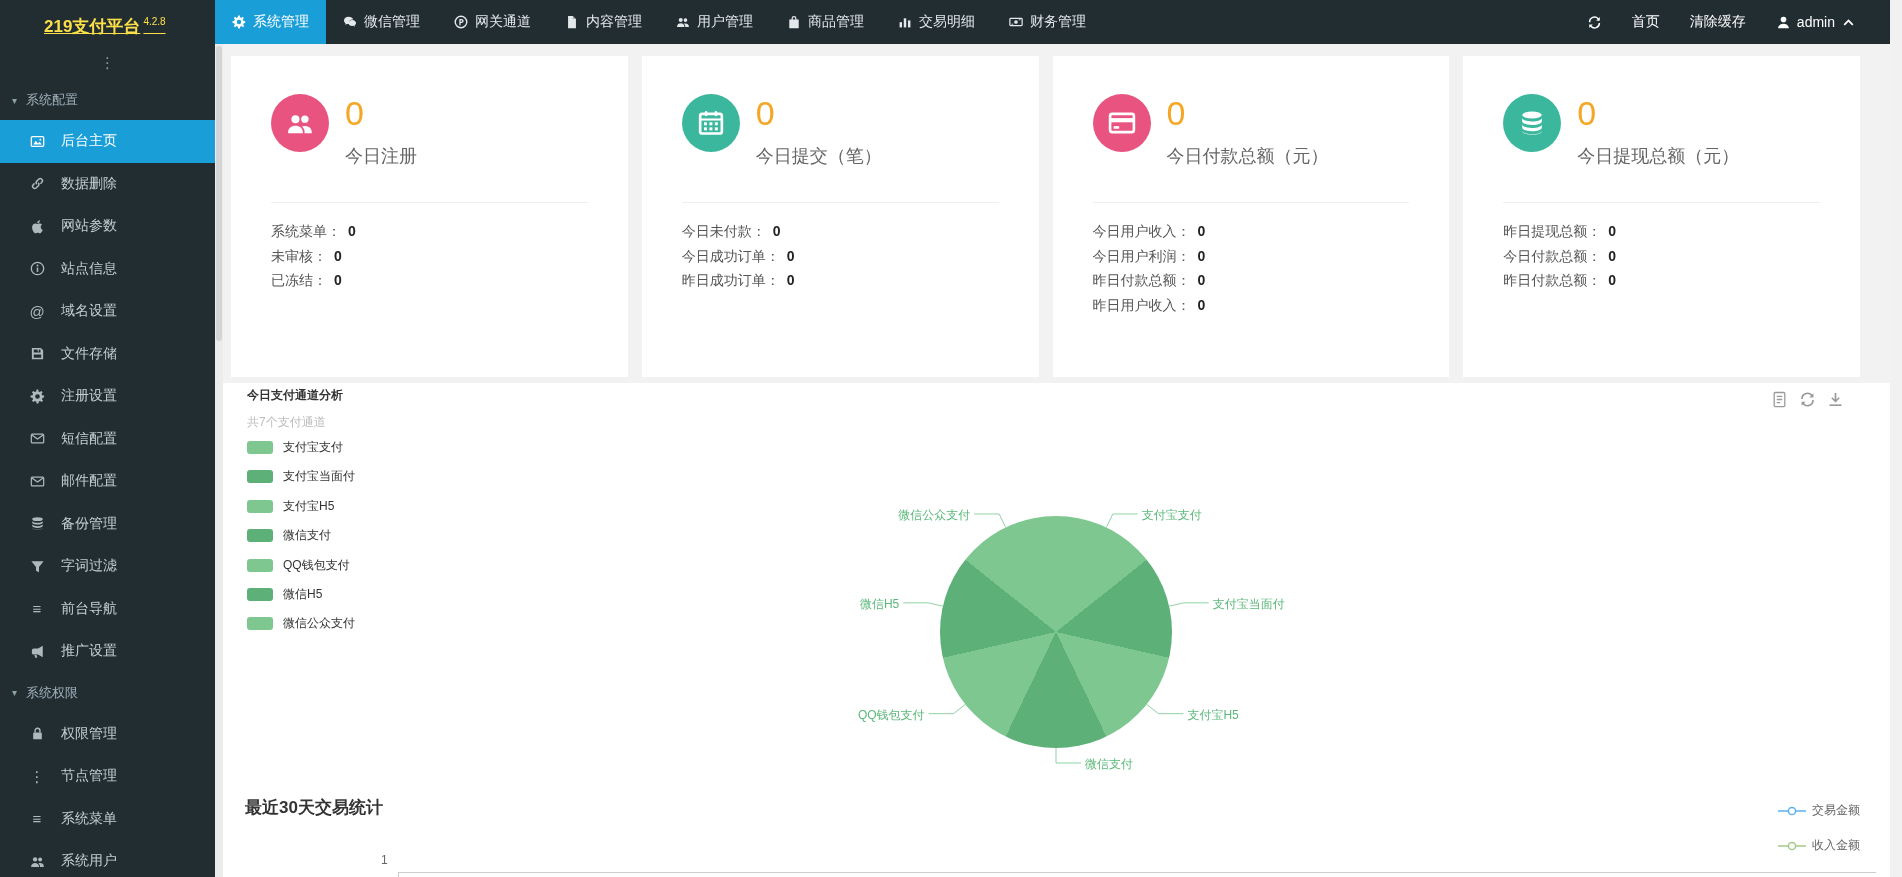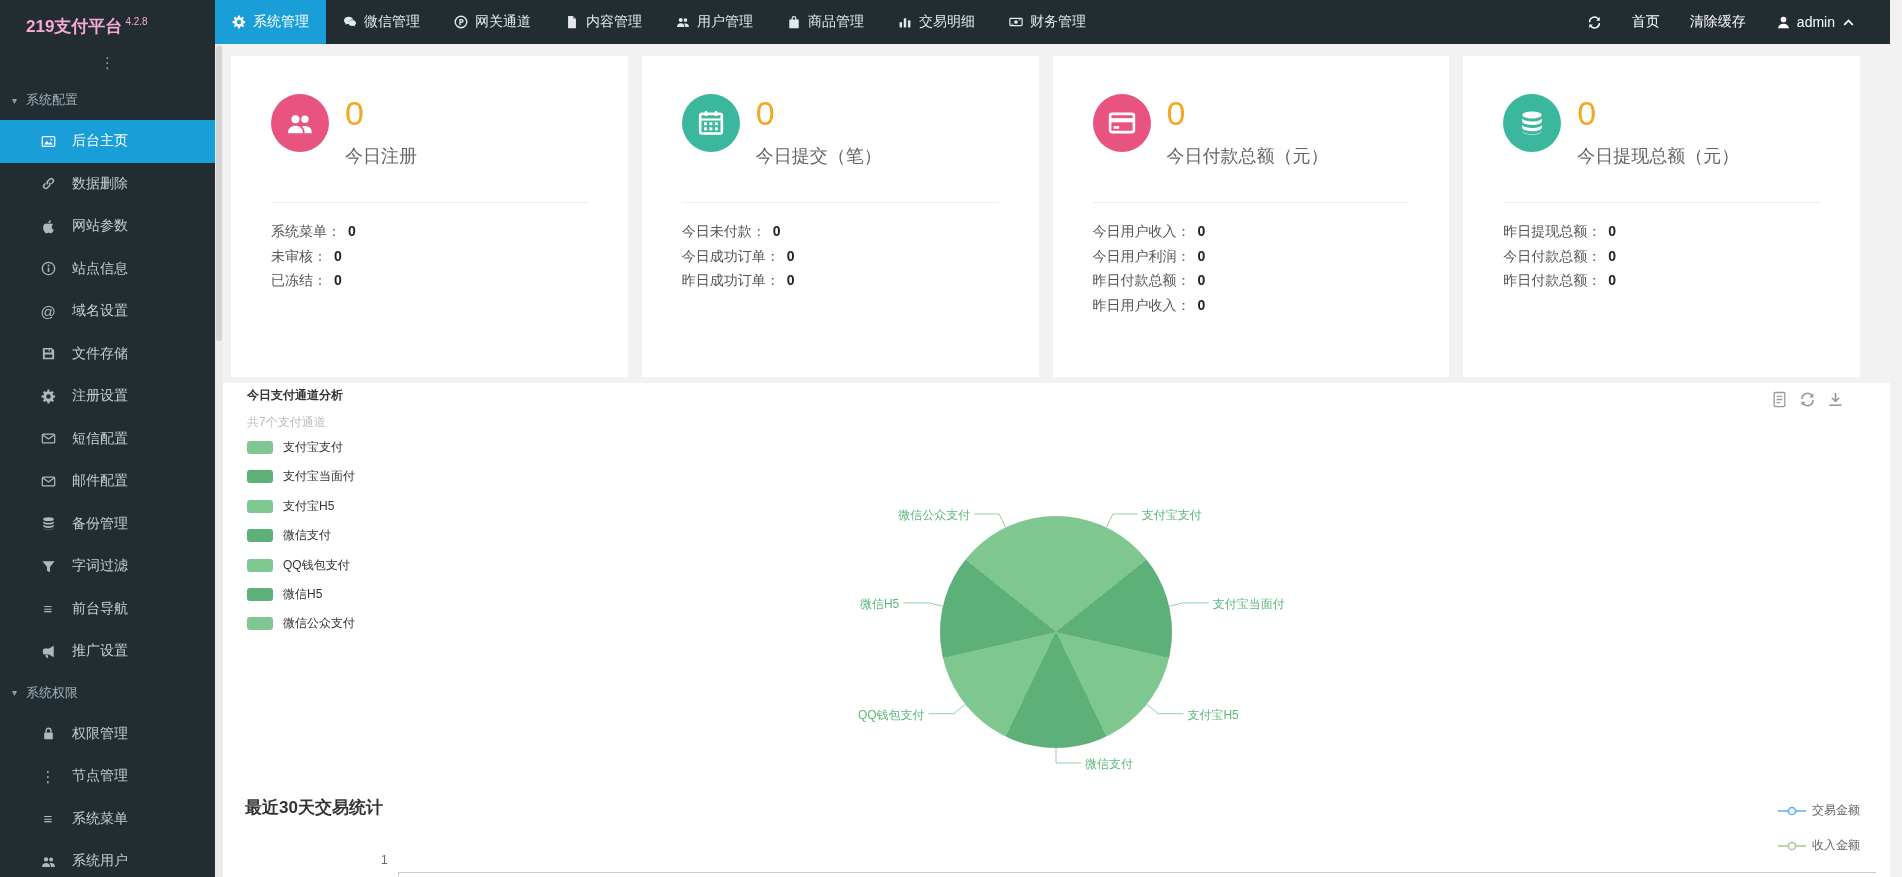--- a/index.html
+++ b/index.html
@@ -3,37 +3,37 @@
 <meta charset="utf-8">
 <style>
   * { margin:0; padding:0; box-sizing:border-box; }
   html,body { width:1902px; height:877px; overflow:hidden; }
   body { position:relative; background:#f2f2f2; font-family:"Liberation Sans","DejaVu Sans",sans-serif; }
   .icon svg { display:block; }
   .icon { display:inline-flex; align-items:center; justify-content:center; line-height:1; }
 
   
   .topbar { position:absolute; top:0; left:0; right:0; height:44px; background:#222d32; display:flex; align-items:stretch; z-index:5; }
-  .brand { width:215px; flex:0 0 215px; color:#f9a8d4; line-height:44px; padding-left:26px; font-size:17px; font-weight:bold; }
+  .brand { width:215px; flex:0 0 215px; color:#fde047; line-height:44px; padding-left:44px; font-size:17px; font-weight:bold;text-decoration:underline; }
   .brand sup { font-size:10px; font-weight:normal; margin-left:3px; }
   #topnav-items { display:flex; }
   .nav-item { height:44px; padding:0 17px; display:flex; align-items:center; gap:7px; color:#e3e8ea; font-size:14px; cursor:pointer; }
   .nav-item .icon { font-size:14px; }
   .nav-item.active { background:#199ed8; color:#fff; }
   .topbar-right { margin-left:auto; display:flex; gap:30px; padding-right:46px; color:#fff; font-size:14px; }
   .topbar-right .link { cursor:pointer; display:flex; align-items:center; gap:6px; }
   .topbar-right .icon { font-size:15px; color:#fff; }
   .chev { font-size:11px; }
 
   
   .side { position:absolute; top:44px; left:0; bottom:0; width:215px; background:#222d32; overflow:hidden; }
   .side-toggle { height:36px; display:flex; align-items:center; justify-content:center; color:#8b9aa2; font-size:15px; cursor:pointer; }
   .side-group { height:40px; display:flex; align-items:center; padding-left:12px; gap:9px; font-size:13px; color:#9fb0b8; cursor:pointer; }
   .caret { font-size:10px; color:#8fa1a8; }
-  .side-item { height:42.5px; display:flex; align-items:center; padding-left:39px; font-size:14px; color:#c3ced4; cursor:pointer; }
+  .side-item { height:42.5px; display:flex; align-items:center; padding-left:28px; font-size:14px; color:#c3ced4; cursor:pointer; }
   .side-item .icon { width:18px; font-size:15px; color:#aeb9bf; justify-content:center; }
   .side-item .lbl { margin-left:15px; }
   .side-item.active { background:#199ed8; color:#fff; }
   .side-item.active .icon { color:#fff; }
   .glyph { font-style:normal; }
 
   .side-scroll { position:absolute; top:44px; bottom:0; left:215px; width:8px; background:#ececec; }
   .side-thumb { position:absolute; left:216px; top:46px; width:6px; height:295px; background:#d4d4d4; border-radius:3px; }
 
   

